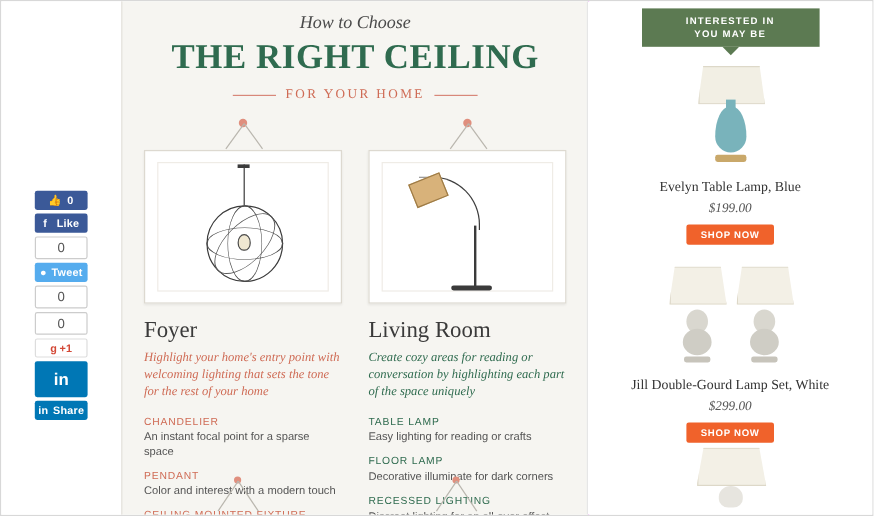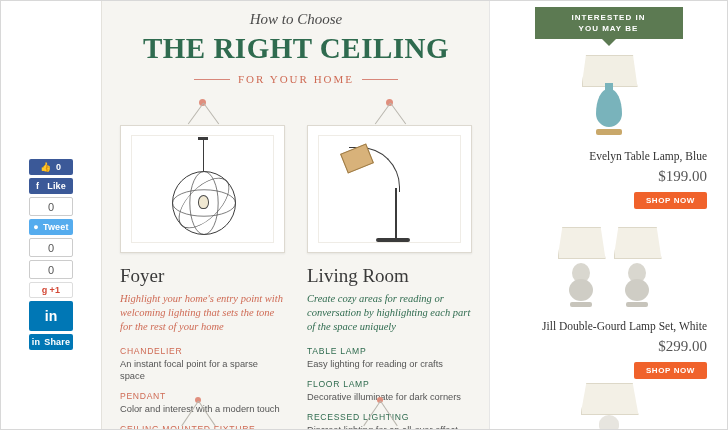--- a/index.html
+++ b/index.html
@@ -318,36 +318,37 @@
   .rail-banner:after {
     content: "";
     position: absolute;
     left: 50%; bottom: -7px;
     margin-left: -7px;
     border-left: 7px solid transparent;
     border-right: 7px solid transparent;
     border-top: 7px solid #5c7a52;
   }
   .product {
-    text-align: right;
+    text-align: center;
     padding: 14px 20px 0;
   }
   .p-img { height: 86px; display: flex; align-items: flex-end; justify-content: center; }
   .p-title {
     font-family: "Liberation Serif", serif;
     font-size: 11.5px;
     color: #333;
     margin-top: 10px;
     line-height: 14px;
   }
   .p-price {
     font-family: "Liberation Serif", serif;
-    font-size: 15px;
+    font-size: 11px;
     color: #555;
     margin-top: 5px;
+    font-style: italic;
   }
   .p-cta {
     display: inline-block;
     margin-top: 7px;
     background: #f0622b;
     color: #fff;
     font-size: 8px;
     font-weight: bold;
     letter-spacing: .6px;
     padding: 4px 12px;

